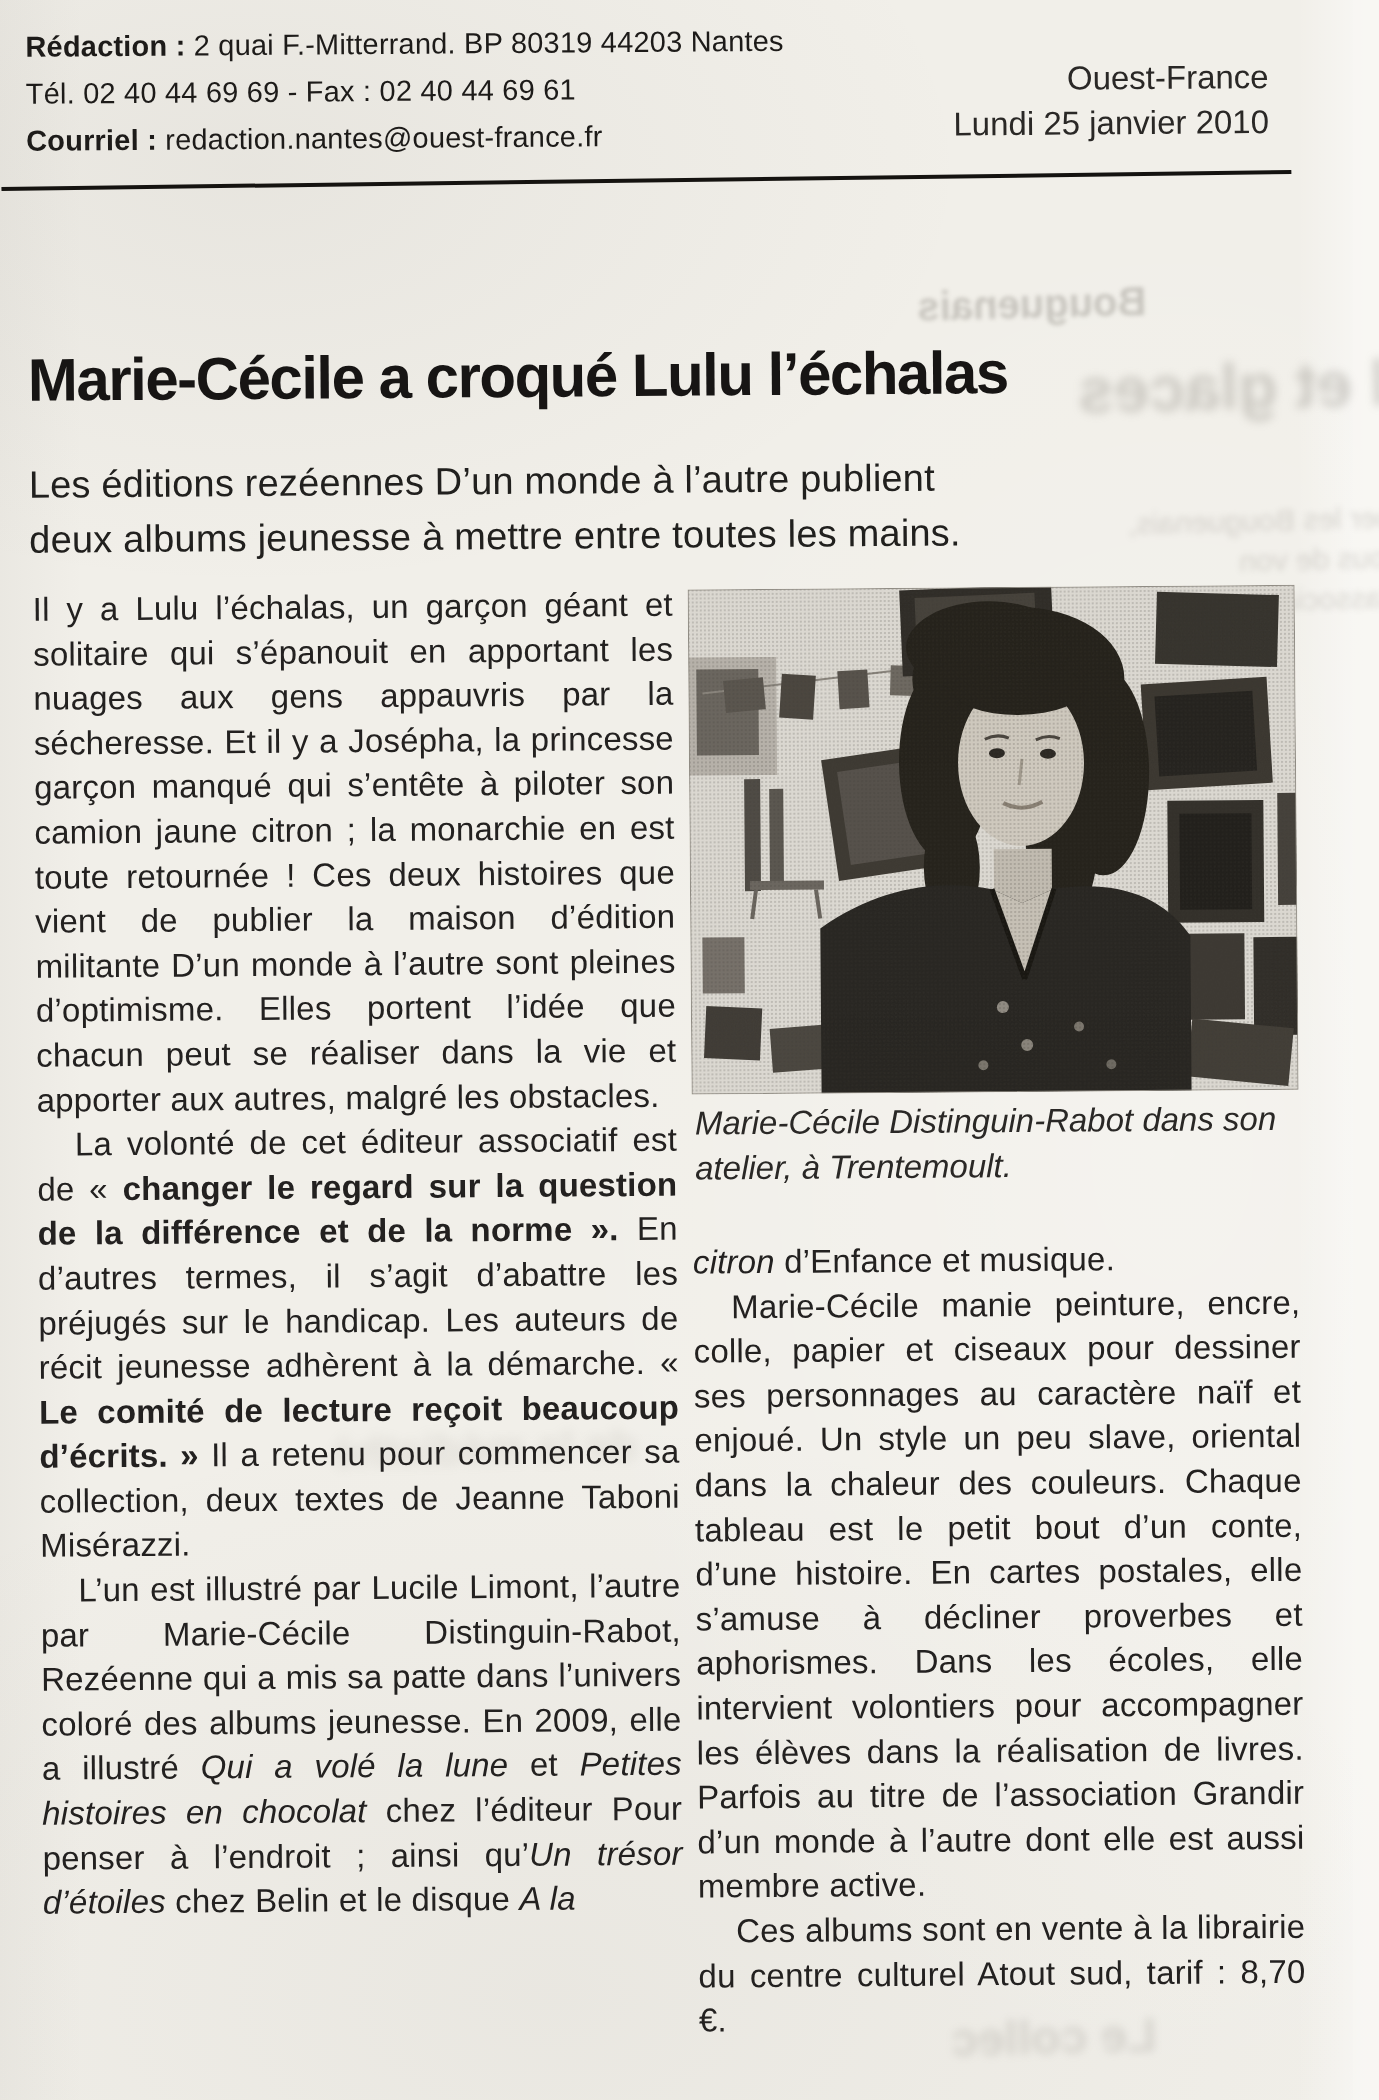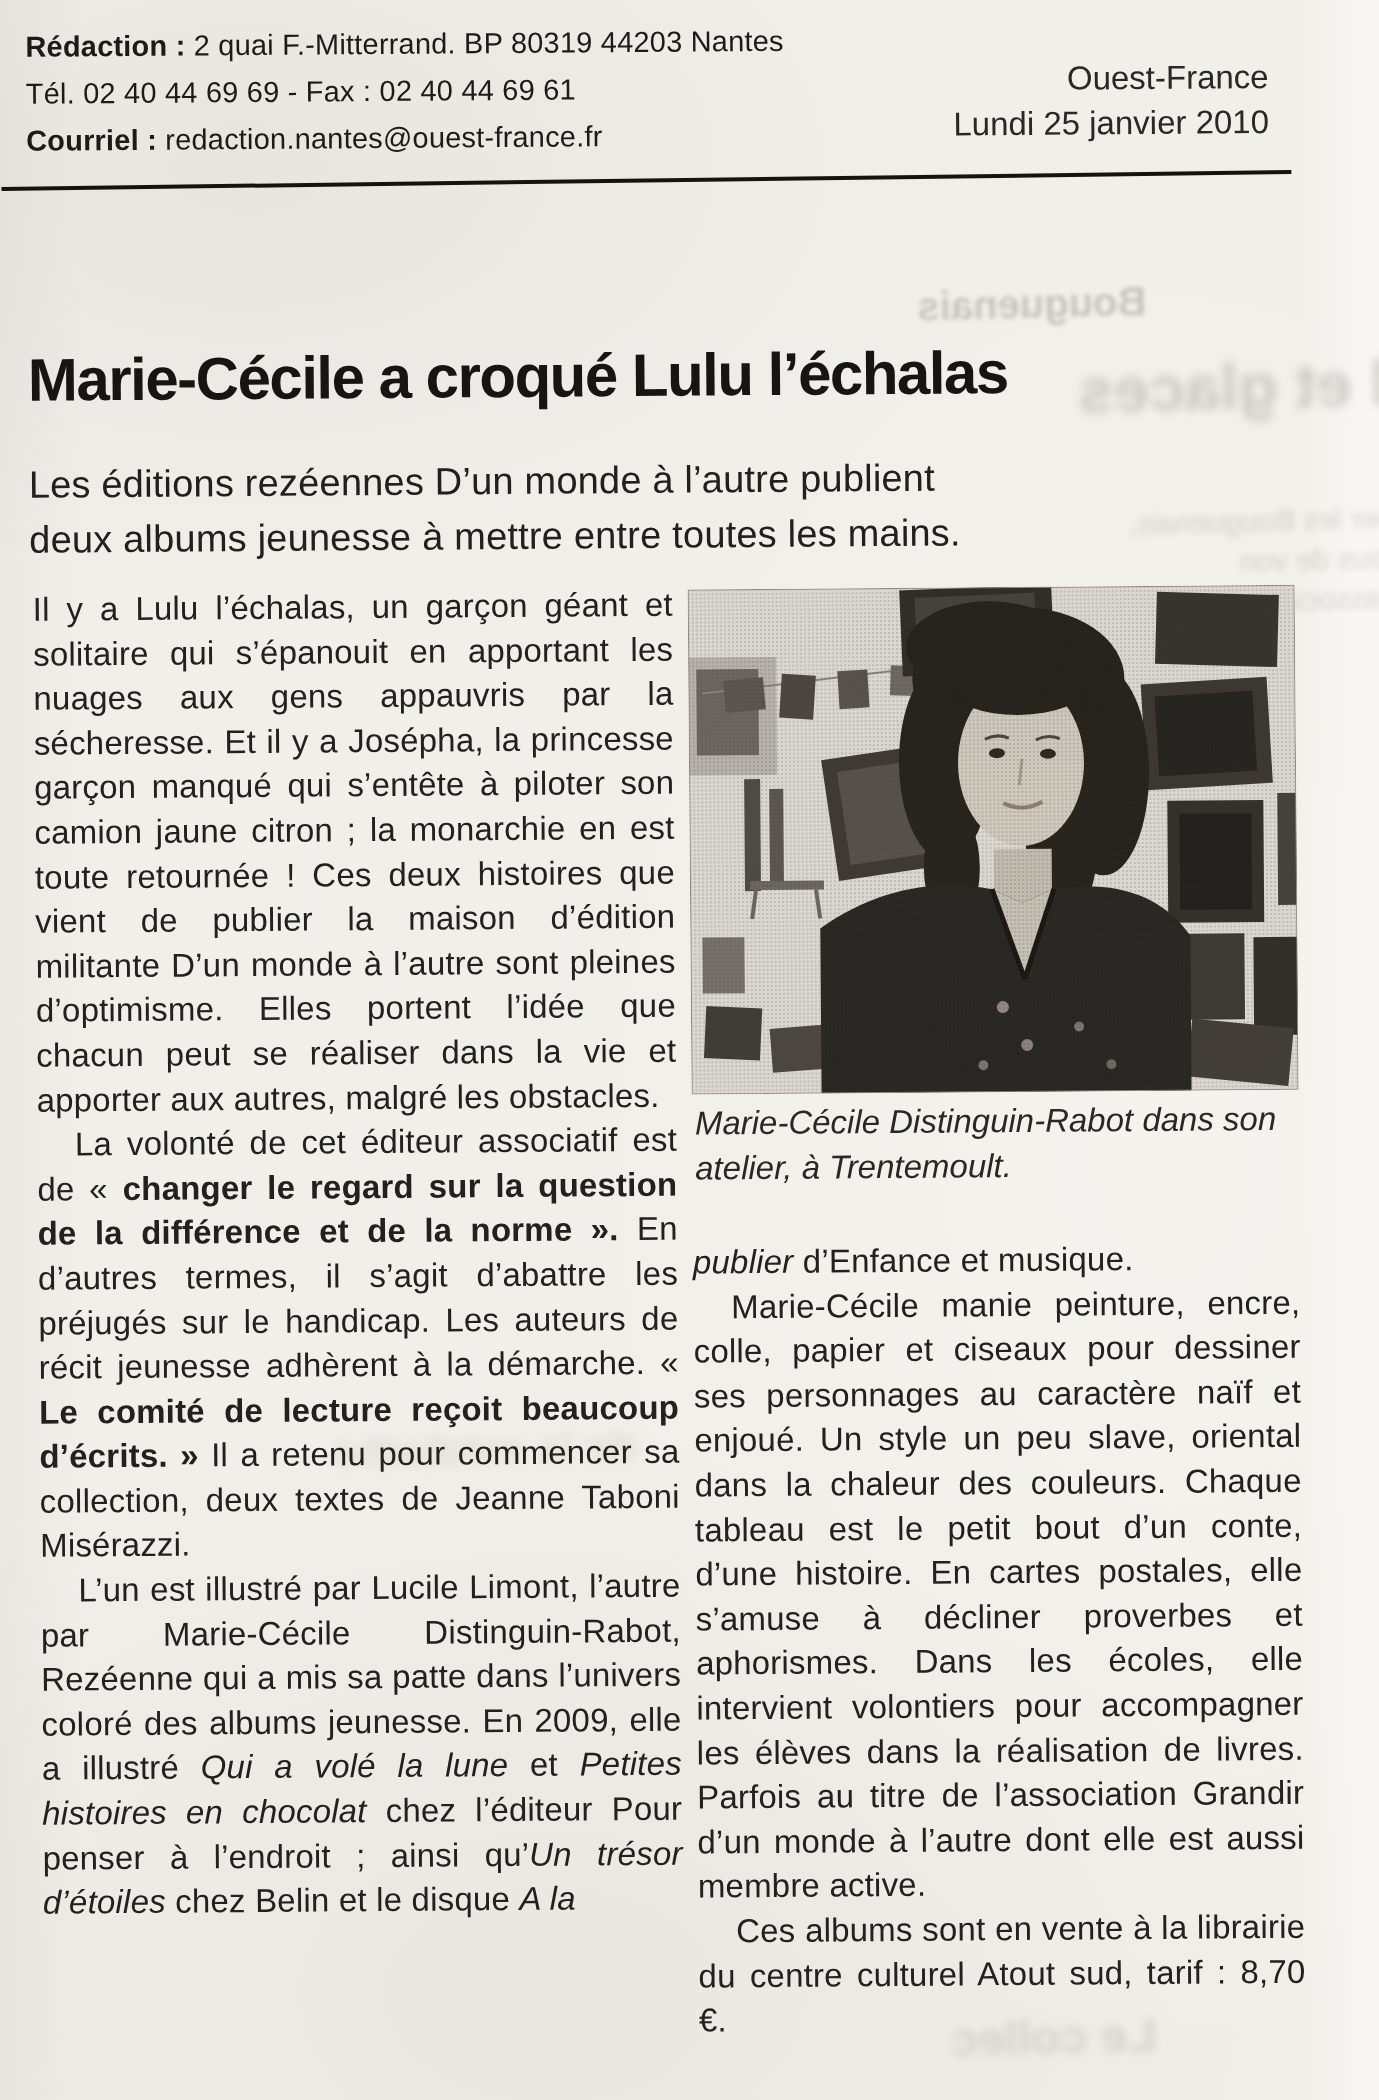--- a/index.html
+++ b/index.html
@@ -172,18 +172,18 @@
 
         <rect x="0" y="0" width="607" height="505" fill="url(#dots)" opacity="0.2"></rect>
         <rect x="0" y="0" width="607" height="505" filter="url(#grain)" opacity="0.16"></rect>
         <rect x="0.5" y="0.5" width="606" height="504" fill="none" stroke="#8f8b83" stroke-width="1"></rect>
       </svg>
     </div>
   </figure>
   <figcaption class="caption">Marie-Cécile Distinguin-Rabot dans son atelier, à Trentemoult.</figcaption>
 
   <div class="col col-right-text">
-      <p class="body-p"><span class="i">publier</span><span> d’Enfance et musique.</span></p>
+      <p class="body-p"><span class="i">citron</span><span> d’Enfance et musique.</span></p>
       <p class="body-p indent"><span>Marie-Cécile manie peinture, encre, colle, papier et ciseaux pour dessiner ses personnages au caractère naïf et enjoué. Un style un peu slave, oriental dans la chaleur des couleurs. Chaque tableau est le petit bout d’un conte, d’une histoire. En cartes postales, elle s’amuse à décliner proverbes et aphorismes. Dans les écoles, elle intervient volontiers pour accompagner les élèves dans la réalisation de livres. Parfois au titre de l’association Grandir d’un monde à l’autre dont elle est aussi membre active.</span></p>
       <p class="body-p indent"><span>Ces albums sont en vente à la librairie du centre culturel Atout sud, tarif : 8,70 €.</span></p>
     </div>
 
 </div>
 
 </body></html>

